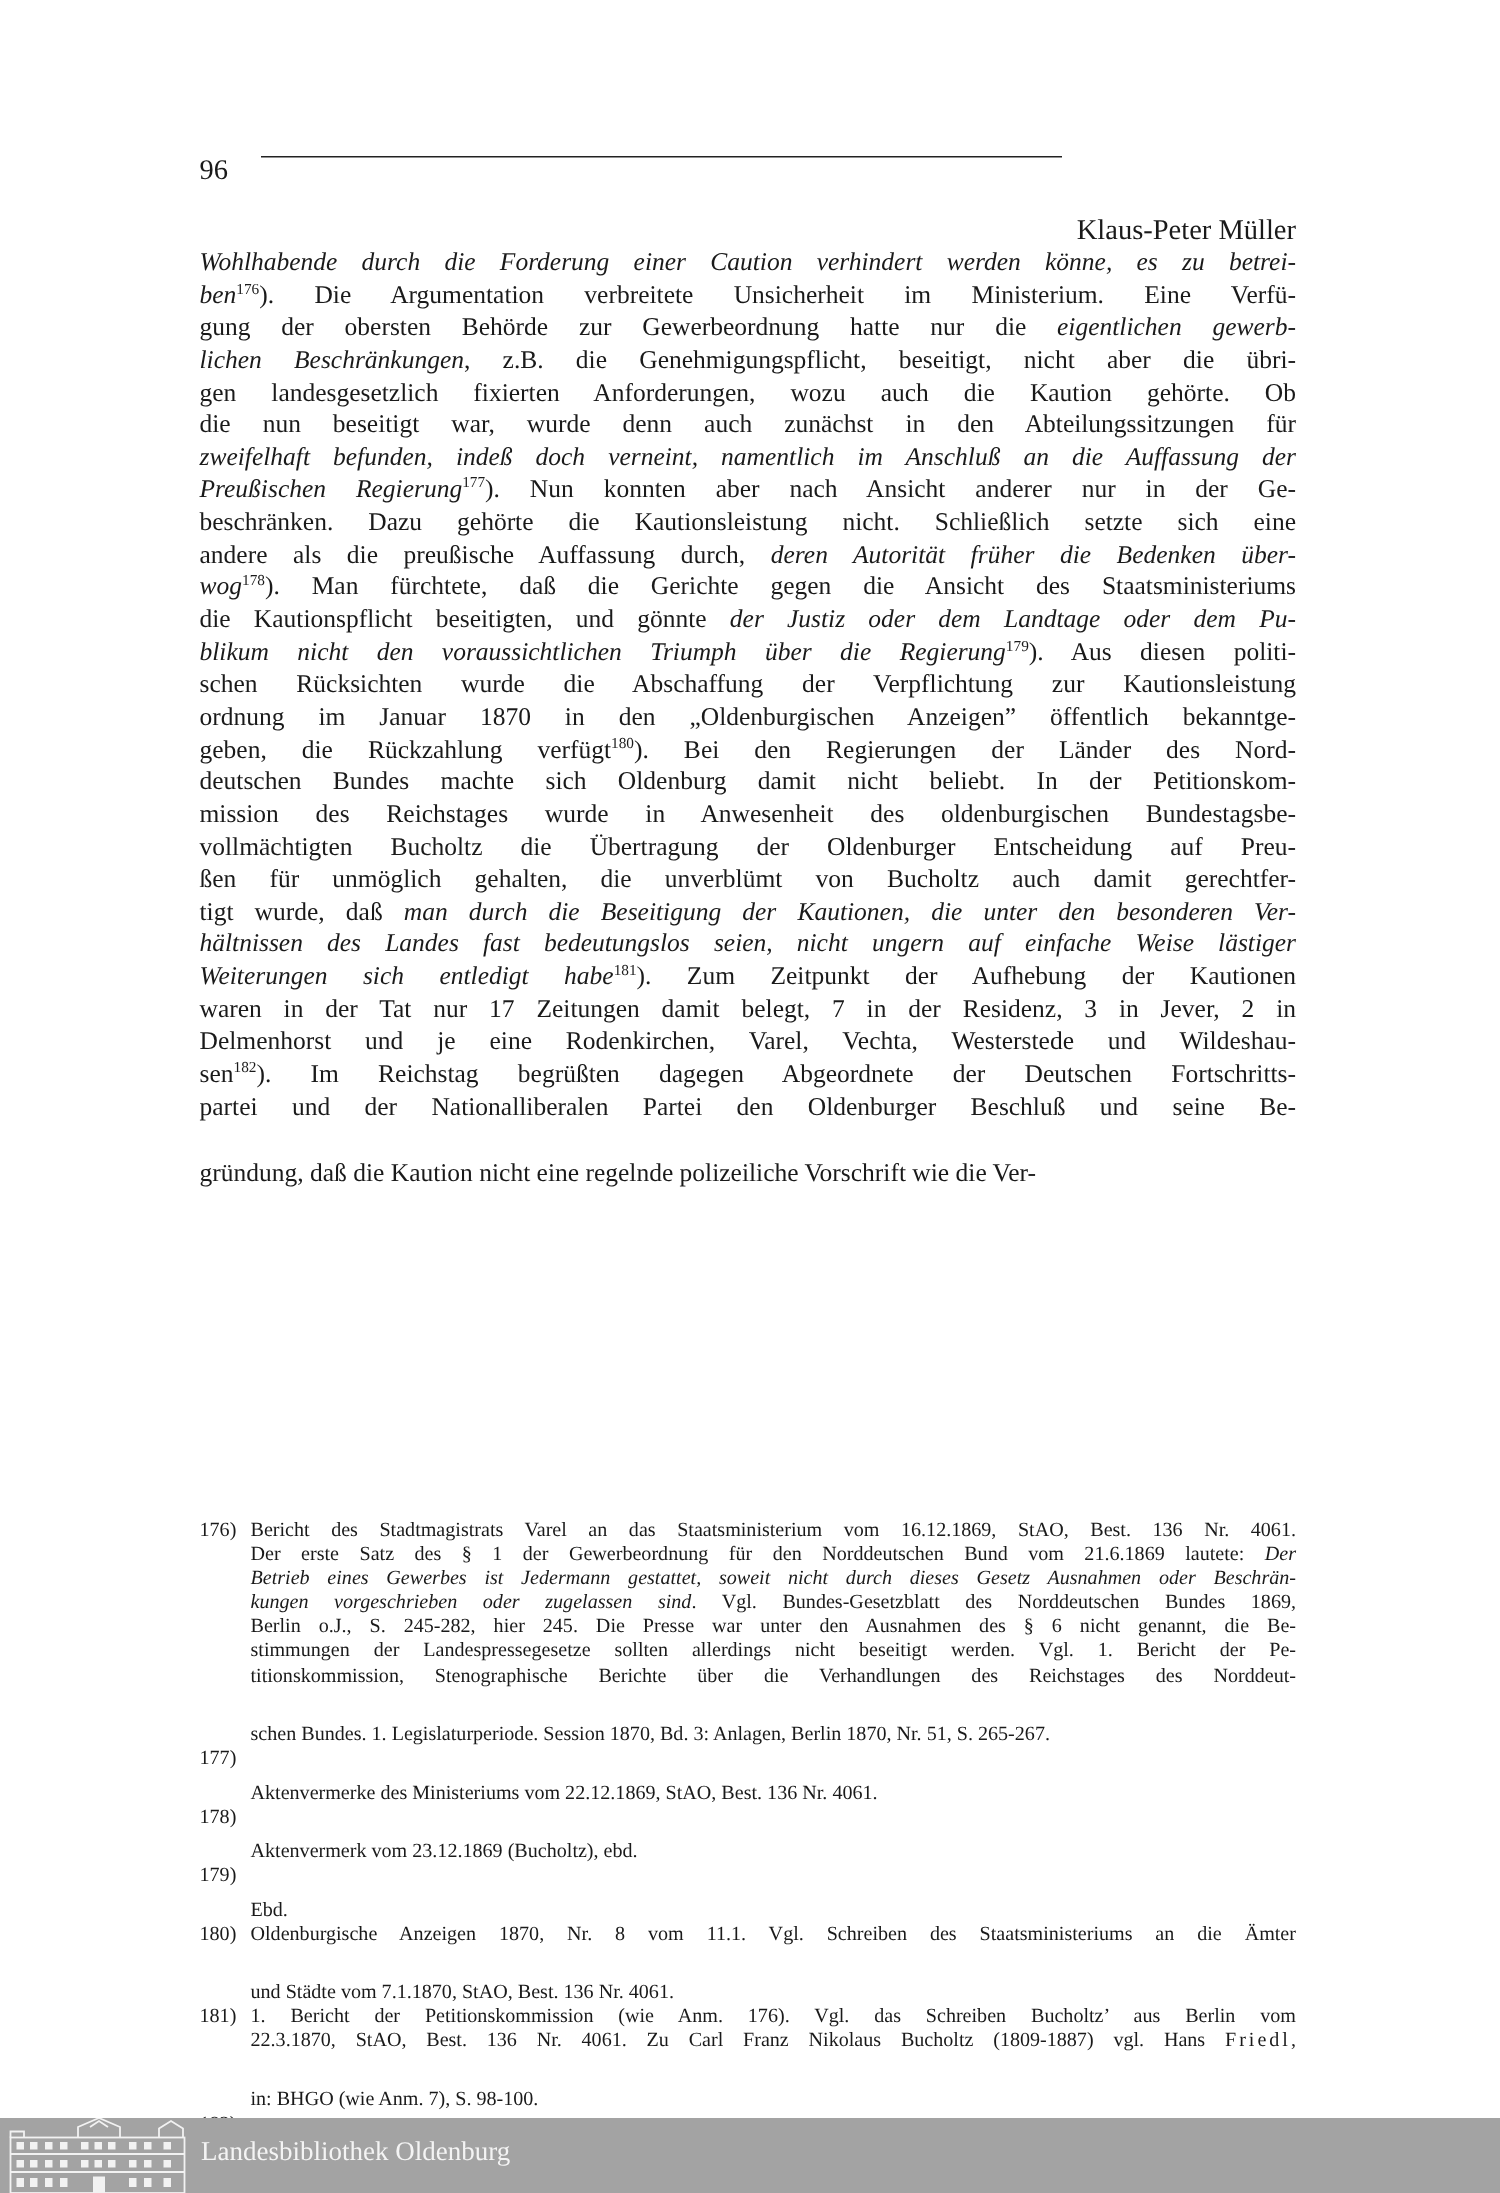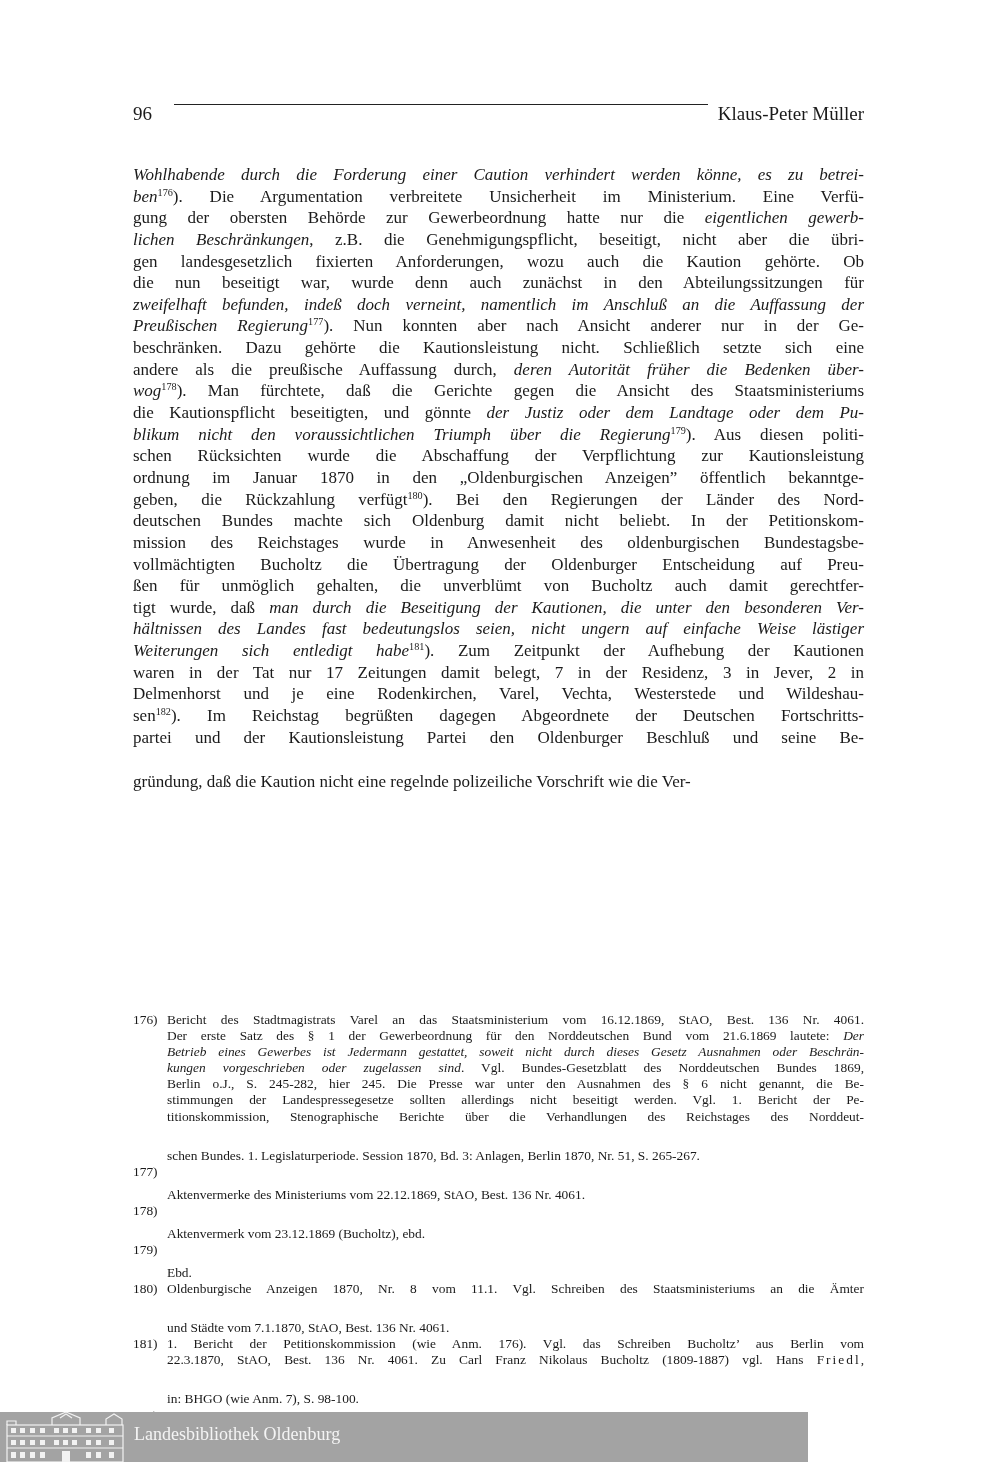--- a/index.html
+++ b/index.html
@@ -8,21 +8,21 @@
     background: #ffffff; color: #1a1a1a;
     font-family: "Liberation Serif", "DejaVu Serif", serif;
   }
   .page-header {
     position: absolute; left: 133px; top: 103px; width: 731px; height: 26px;
     display: flex; align-items: flex-start;
     font-size: 19px;
   }
   .page-number { flex: 0 0 auto; }
   .header-rule { flex: 1 1 auto; height: 0; border-top: 1.3px solid #222; margin: 0 10px 0 22px; position: relative; top: 1px; }
-  .running-head { flex: 0 0 auto; }
+  .running-head { flex: 0 0 auto; margin-top: 40px; }
 
   .body-text {
     position: absolute; left: 133px; top: 164px; width: 731px;
     font-size: 17px; line-height: 21.65px;
     text-align: justify; hyphens: manual;
   }
   .body-text p { margin: 0; }
   .line { display: block; text-align: justify; text-align-last: justify; white-space: nowrap; height: 21.65px; }
   .line.last { text-align-last: left; margin-top: 23px; }
   .line-inner { display: inline-block; width: 100%; text-align: justify; text-align-last: justify; white-space: normal; }
@@ -34,21 +34,21 @@
     position: absolute; left: 133px; top: 1012px; width: 731px;
     font-size: 13.4px; line-height: 16.1px;
   }
   .fn { display: flex; margin: 0; }
   .fn-num { flex: 0 0 34px; }
   .fn-body { flex: 1 1 auto; }
   .fn-body .line { height: 16.1px; }
   .spaced { letter-spacing: 2px; }
 
   .footer-bar {
-    position: absolute; left: 0; top: 1412px; width: 808px; height: 50px;
+    position: absolute; left: 0; top: 1412px; width: 1000px; height: 50px;
     background: #a3a3a3;
     display: flex; align-items: center;
   }
   .footer-logo { width: 124px; height: 50px; margin-left: 4px; }
   .footer-label {
     color: #f4f4f4; font-size: 18px; margin-left: 6px; margin-top: -6px;
     font-family: "Liberation Serif", "DejaVu Serif", serif;
   }
 </style>
 </head>
@@ -81,21 +81,21 @@
       <span class="line"><span class="line-inner"><span>deutschen Bundes machte sich Oldenburg damit nicht beliebt. In der Petitionskom-</span></span></span>
       <span class="line"><span class="line-inner"><span>mission des Reichstages wurde in Anwesenheit des oldenburgischen Bundestagsbe-</span></span></span>
       <span class="line"><span class="line-inner"><span>vollmächtigten Bucholtz die Übertragung der Oldenburger Entscheidung auf Preu-</span></span></span>
       <span class="line"><span class="line-inner"><span>ßen für unmöglich gehalten, die unverblümt von Bucholtz auch damit gerechtfer-</span></span></span>
       <span class="line"><span class="line-inner"><span>tigt wurde, daß </span><i>man durch die Beseitigung der Kautionen, die unter den besonderen Ver-</i></span></span>
       <span class="line"><span class="line-inner"><i>hältnissen des Landes fast bedeutungslos seien, nicht ungern auf einfache Weise lästiger</i></span></span>
       <span class="line"><span class="line-inner"><i>Weiterungen sich entledigt habe</i><sup>181</sup><span>). Zum Zeitpunkt der Aufhebung der Kautionen</span></span></span>
       <span class="line"><span class="line-inner"><span>waren in der Tat nur 17 Zeitungen damit belegt, 7 in der Residenz, 3 in Jever, 2 in</span></span></span>
       <span class="line"><span class="line-inner"><span>Delmenhorst und je eine Rodenkirchen, Varel, Vechta, Westerstede und Wildeshau-</span></span></span>
       <span class="line"><span class="line-inner"><span>sen</span><sup>182</sup><span>). Im Reichstag begrüßten dagegen Abgeordnete der Deutschen Fortschritts-</span></span></span>
-      <span class="line"><span class="line-inner"><span>partei und der Kautionsleistung Partei den Oldenburger Beschluß und seine Be-</span></span></span>
+      <span class="line"><span class="line-inner"><span>partei und der Nationalliberalen Partei den Oldenburger Beschluß und seine Be-</span></span></span>
       <span class="line last"><span class="line-inner"><span>gründung, daß die Kaution nicht eine regelnde polizeiliche Vorschrift wie die Ver-</span></span></span>
     </p>
 </main>
 
 <section class="footnotes" id="footnotes">
     <div class="fn">
       <span class="fn-num">176)</span>
       <span class="fn-body">
         <span class="line"><span class="line-inner"><span>Bericht des Stadtmagistrats Varel an das Staatsministerium vom 16.12.1869, StAO, Best. 136 Nr. 4061.</span></span></span>
         <span class="line"><span class="line-inner"><span>Der erste Satz des § 1 der Gewerbeordnung für den Norddeutschen Bund vom 21.6.1869 lautete: </span><i>Der</i></span></span>

